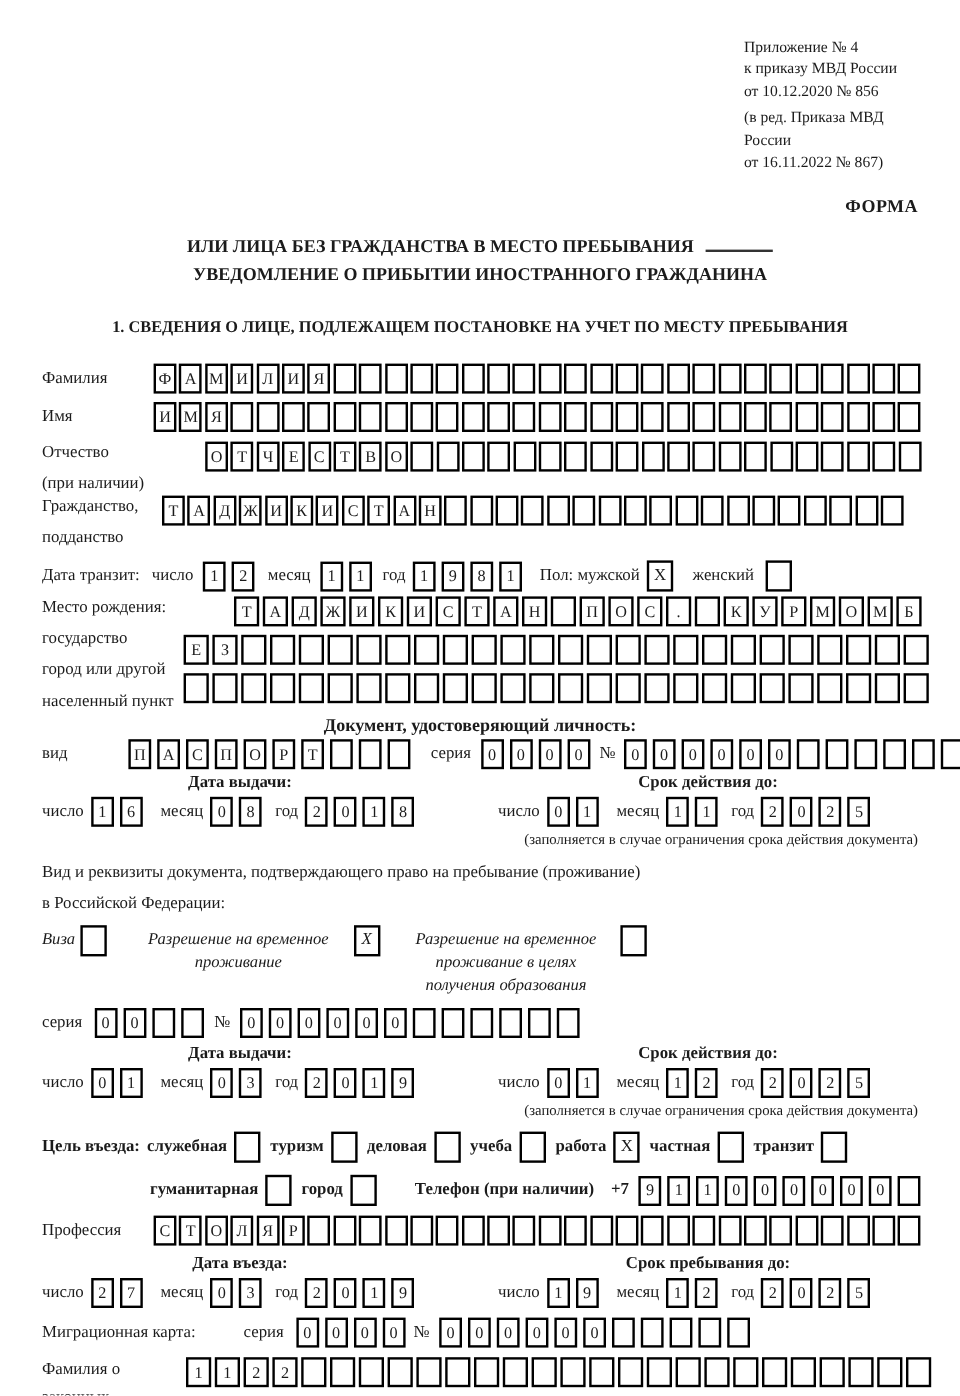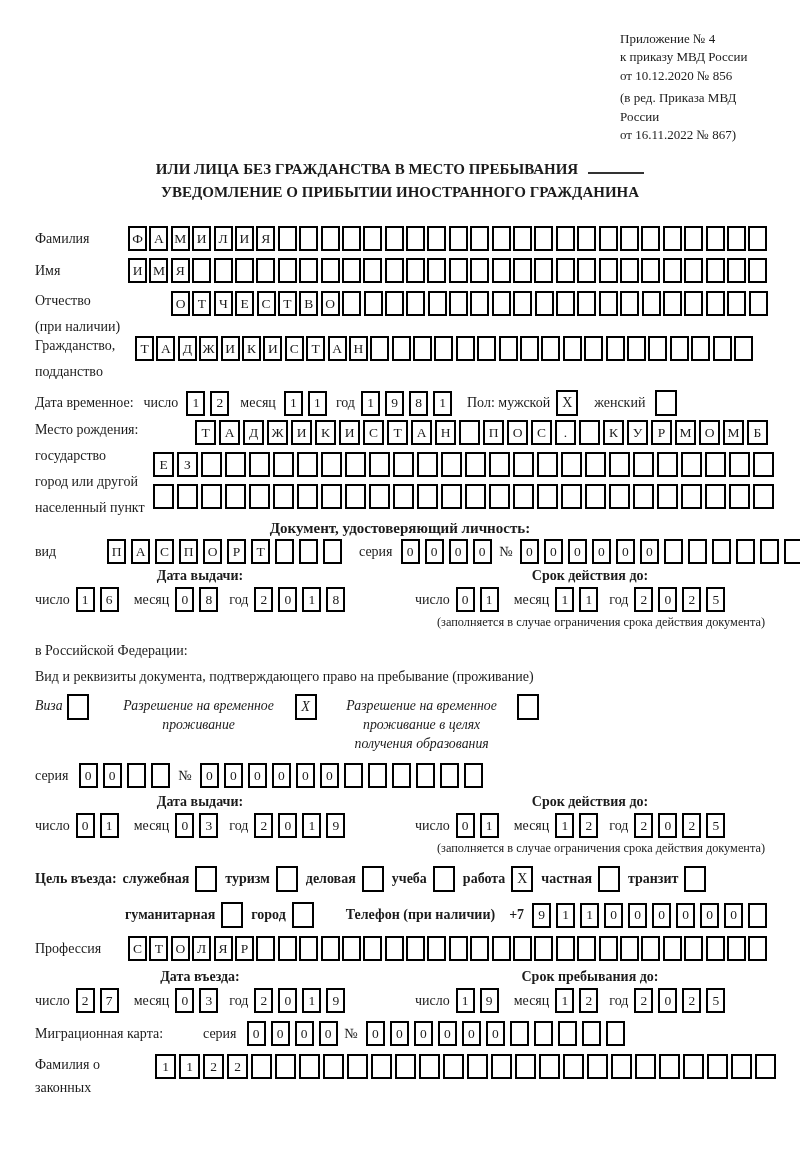--- a/index.html
+++ b/index.html
@@ -62,26 +62,28 @@
 <div class="page">
 
   <div class="appendix">
     <div>Приложение № 4</div>
     <div>к приказу МВД России</div>
     <div>от 10.12.2020 № 856</div>
     <div class="rev">(в ред. Приказа МВД России</div>
     <div>от 16.11.2022 № 867)</div>
   </div>
 
+  <div class="forma">ФОРМА</div>
 
   <div class="title">
     <div><span>ИЛИ ЛИЦА БЕЗ ГРАЖДАНСТВА В МЕСТО ПРЕБЫВАНИЯ</span><span class="blank-line"></span></div>
     <div>УВЕДОМЛЕНИЕ О ПРИБЫТИИ ИНОСТРАННОГО ГРАЖДАНИНА</div>
   </div>
 
+  <div class="sec-heading">1. СВЕДЕНИЯ О ЛИЦЕ, ПОДЛЕЖАЩЕМ ПОСТАНОВКЕ НА УЧЕТ ПО МЕСТУ ПРЕБЫВАНИЯ</div>
 
   <div class="frow" style="margin-top:22px">
     <div class="lbl w93">Фамилия</div>
     <div class="cells">
         <span class="cell">Ф</span>
         <span class="cell">А</span>
         <span class="cell">М</span>
         <span class="cell">И</span>
         <span class="cell">Л</span>
         <span class="cell">И</span>
@@ -217,21 +219,21 @@
         <span class="cell"></span>
         <span class="cell"></span>
         <span class="cell"></span>
         <span class="cell"></span>
         <span class="cell"></span>
         <span class="cell"></span>
       </div>
   </div>
 
   <div class="frow" style="margin-top:9px;align-items:center">
-    <span class="lbl" style="padding-top:0;margin-right:10px">Дата временное:</span>
+    <span class="lbl" style="padding-top:0;margin-right:10px">Дата транзит:</span>
     <span class="lbl" style="padding-top:0;margin-right:8px">число</span>
     <span class="cells cells-sp">
         <span class="cell">1</span>
         <span class="cell">2</span>
       </span>
     <span class="lbl" style="padding-top:0;margin:0 8px 0 6px">месяц</span>
     <span class="cells cells-sp">
         <span class="cell">1</span>
         <span class="cell">1</span>
       </span>
@@ -423,22 +425,22 @@
             <span class="cell">0</span>
             <span class="cell">2</span>
             <span class="cell">5</span>
           </span>
       </div>
     </div>
   </div>
   <div class="note">(заполняется в случае ограничения срока действия документа)</div>
 
   <div class="intro">
+    <div>Вид и реквизиты документа, подтверждающего право на пребывание (проживание)</div>
     <div>в Российской Федерации:</div>
-    <div>Вид и реквизиты документа, подтверждающего право на пребывание (проживание)</div>
   </div>
 
   <div class="opt-row">
     <div class="opt">
       <span class="opt-label">Виза</span>
       <span class="checkbox" style="margin-left:4px"></span>
     </div>
     <div class="opt" style="margin-left:24px">
       <span class="opt-label ctr" style="width:172px">Разрешение на временное проживание</span>
       <span class="checkbox" style="margin-left:10px">X</span>

